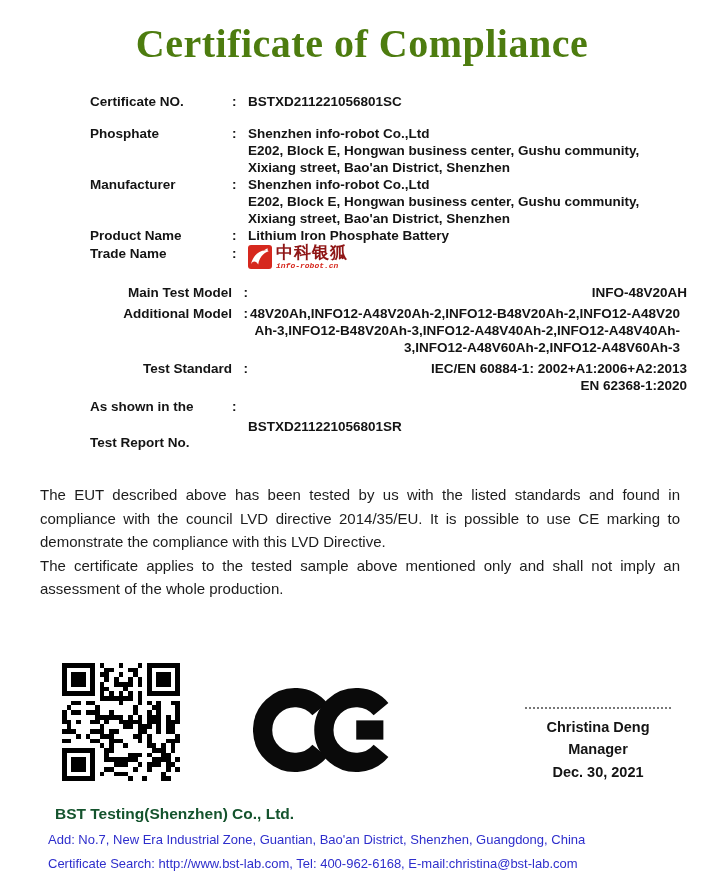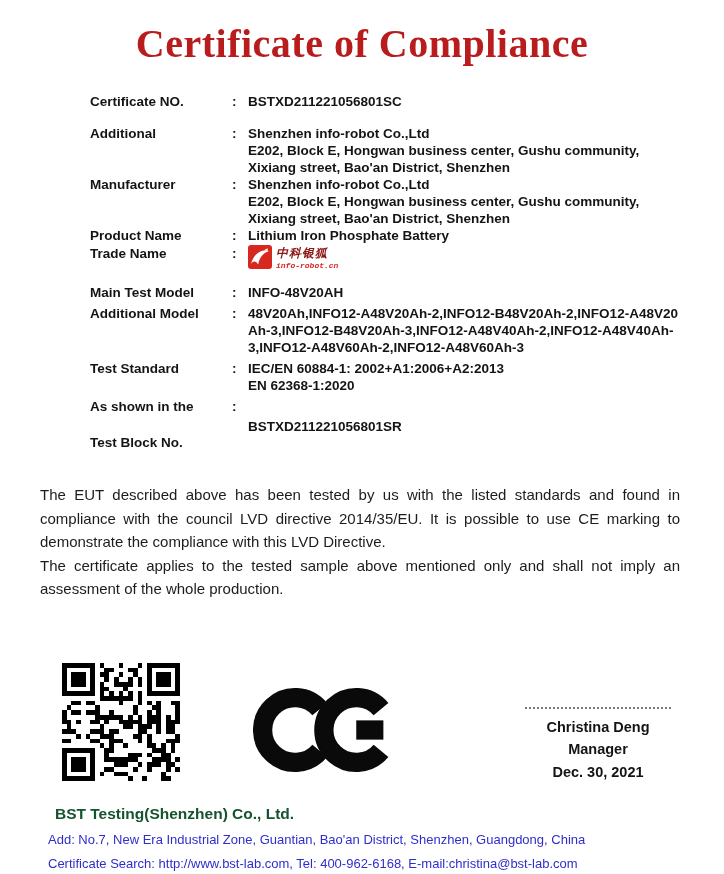--- a/index.html
+++ b/index.html
@@ -4,41 +4,41 @@
 <style>
   * { margin:0; padding:0; box-sizing:border-box; }
   html,body { width:724px; height:874px; background:#ffffff; overflow:hidden;
               font-family:"Liberation Sans", sans-serif; }
 
   .page { position:relative; width:724px; height:874px; background:#fff; }
 
   
   .title { margin-top:20px; text-align:center;
            font-family:"Liberation Serif", serif; font-weight:bold;
-           font-size:40px; color:#b91c1c; letter-spacing:0.5px; }
+           font-size:40px; color:#4d7c0f; letter-spacing:0.5px; }
 
   
   .fields { margin-top:26px; padding-left:90px; padding-right:37px;
             font-size:13.5px; font-weight:bold; color:#141414; line-height:17px; }
   .row { display:flex; align-items:flex-start; }
   .lbl { width:142px; flex:0 0 142px; }
   .colon { width:16px; flex:0 0 16px; }
   .val { flex:1; }
   .val > div { white-space:nowrap; }
   .mb-lg { margin-bottom:15px; }
-  .mb-sm { margin-bottom:4px; }
+  .mb-sm { margin-bottom:4px;text-align:right; }
   .val.break-val { white-space:normal; }
   .break-text { word-break:break-all; max-width:432px; white-space:normal !important; }
 
   
   .logo-row { margin-top:1px; margin-bottom:9px; }
   .logo-wrap { display:flex; align-items:flex-start; gap:4px; height:30px; }
   .logo-box { width:24px; height:24px; display:inline-block; }
   .logo-text { display:flex; flex-direction:column; }
-  .brand-cn { color:#8f1616; font-size:12px; font-weight:bold; font-style:italic;
+  .brand-cn { color:#8f1616; font-size:17px; font-weight:bold; 
               letter-spacing:1px; line-height:16px; }
   .brand-domain { color:#d6281e; font-size:8px; font-weight:bold; font-style:italic;
                   line-height:9px;font-family:Liberation Mono, monospace; }
 
   
   .lbl-gap { height:19px; }
   .report-val { padding-top:20px; }
 
   
   .statement { margin-top:32px; padding:0 44px 0 40px; font-size:15px;
@@ -69,21 +69,21 @@
 
   <div class="fields">
 
     <div class="row mb-lg">
       <div class="lbl">Certificate NO.</div>
       <div class="colon">:</div>
       <div class="val">BSTXD211221056801SC</div>
     </div>
 
     <div class="row">
-      <div class="lbl">Additional</div>
+      <div class="lbl">Phosphate</div>
       <div class="colon">:</div>
       <div class="val">
         <div>Shenzhen info-robot Co.,Ltd</div>
         <div>E202, Block E, Hongwan business center, Gushu community,</div>
         <div>Xixiang street, Bao'an District, Shenzhen</div>
       </div>
     </div>
 
     <div class="row">
       <div class="lbl">Manufacturer</div>
@@ -141,21 +141,21 @@
       <div class="val">
         <div>IEC/EN 60884-1: 2002+A1:2006+A2:2013</div>
         <div>EN 62368-1:2020</div>
       </div>
     </div>
 
     <div class="row">
       <div class="lbl">
         <div>As shown in the</div>
         <div class="lbl-gap"></div>
-        <div>Test Block No.</div>
+        <div>Test Report No.</div>
       </div>
       <div class="colon">:</div>
       <div class="val">
         <div class="report-val">BSTXD211221056801SR</div>
       </div>
     </div>
 
   </div>
 
   <div class="statement">

